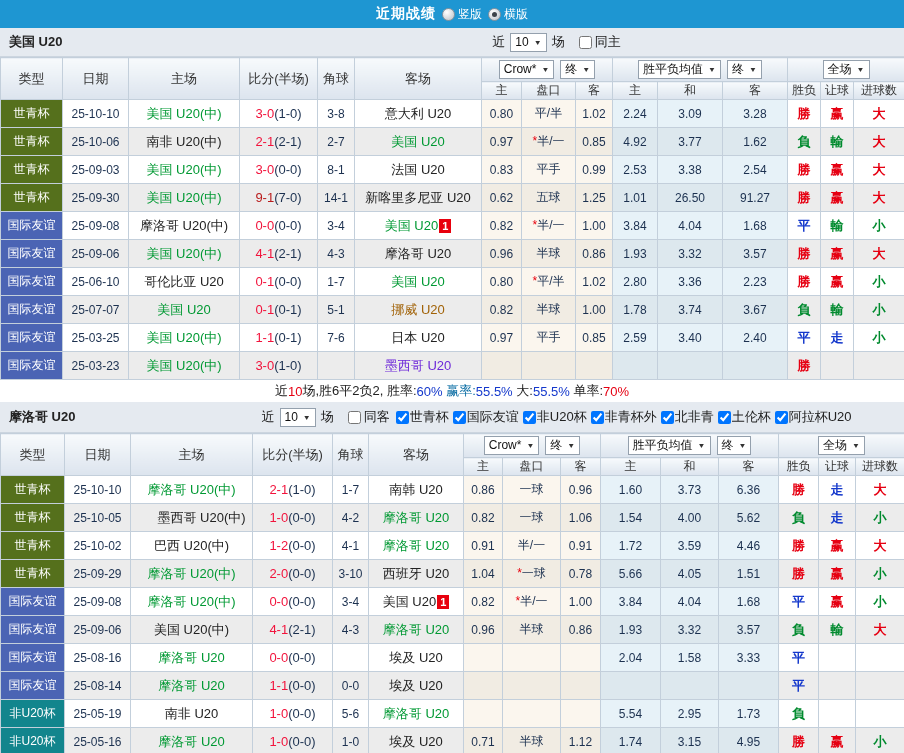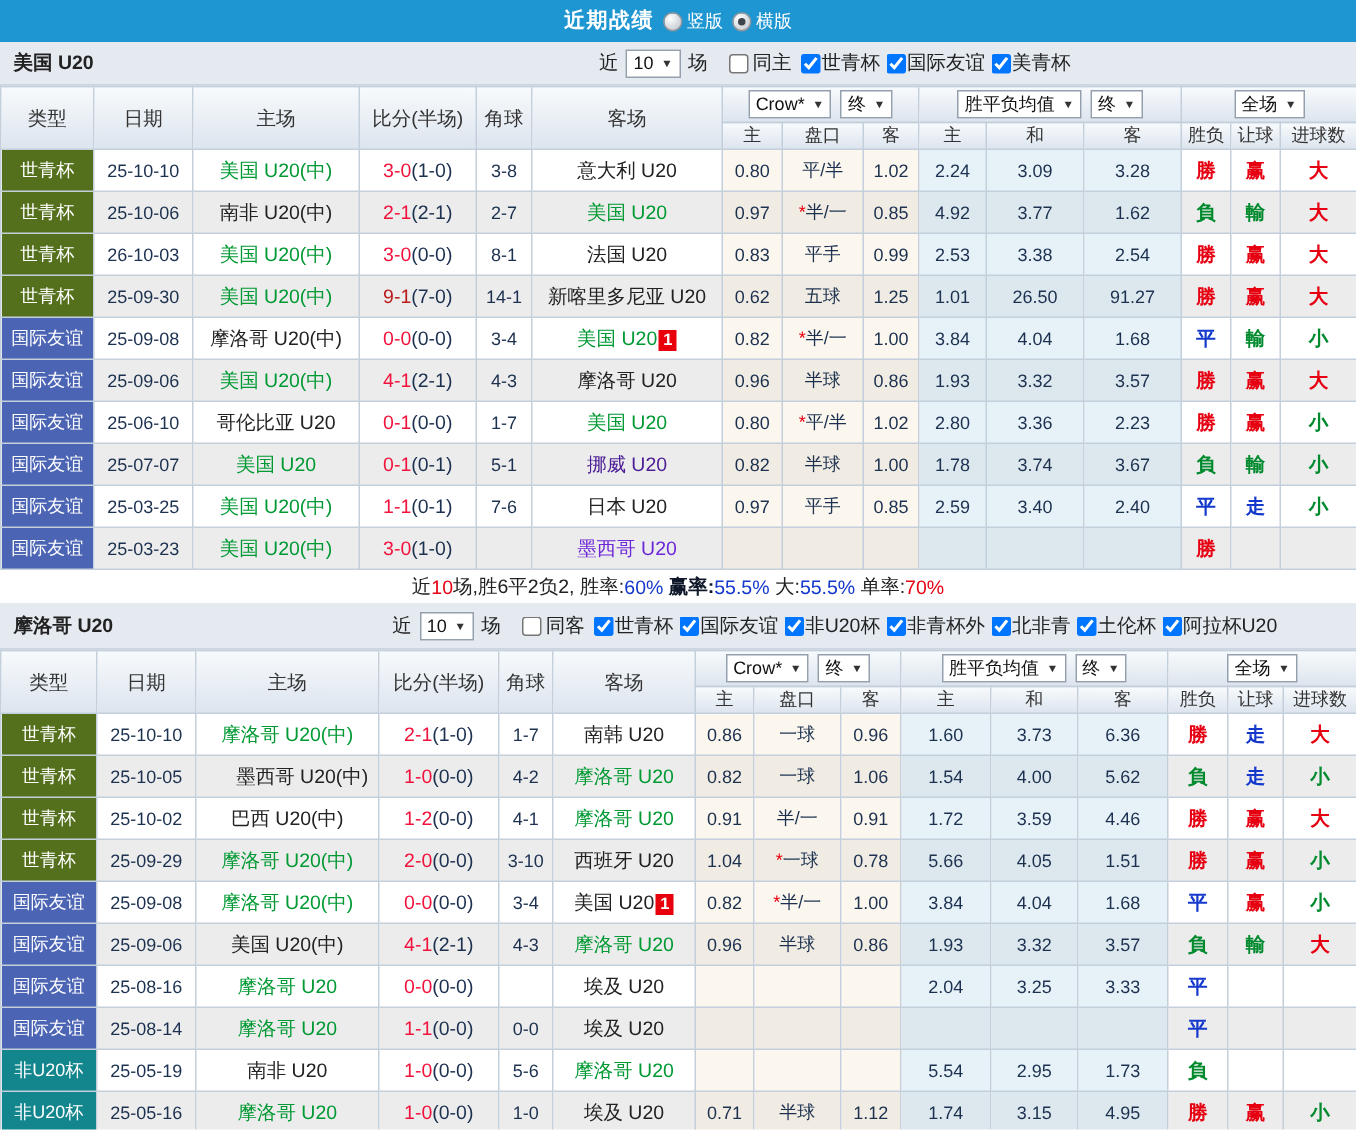--- a/index.html
+++ b/index.html
@@ -63,21 +63,20 @@
     <span class="filters">
       <span>近</span>
       <span class="select-box">
         <span>10</span>
         <span class="arr">▼</span>
       </span>
       <span>场</span>
       <span class="gap"></span>
       <input type="checkbox" style="">
       <span>同主</span>
-      <span class="cups"><label class="cup"><input type="checkbox" checked="" style=""><span>世青杯</span></label><label class="cup"><input type="checkbox" checked="" style=""><span>国际友谊</span></label><label class="cup"><input type="checkbox" checked="" style=""><span>美青杯</span></label></span>
     </span>
   </div>
   <table>
     <colgroup>
         <col style="width: 62px;">
         <col style="width: 66px;">
         <col style="width: 111px;">
         <col style="width: 78px;">
         <col style="width: 37px;">
         <col style="width: 127px;">
@@ -166,21 +165,21 @@
           <td class="num c-odds">0.85</td>
           <td class="num c-mean">4.92</td>
           <td class="num c-mean">3.77</td>
           <td class="num c-mean">1.62</td>
           <td class="res" style="color: rgb(0, 138, 46);">負</td>
           <td class="res" style="color: rgb(0, 138, 46);">輸</td>
           <td class="res" style="color: rgb(230, 0, 18);">大</td>
         </tr>
         <tr>
           <td class="c-type" style="background: rgb(85, 112, 28);">世青杯</td>
-          <td class="num">26-10-03</td>
+          <td class="num">25-09-03</td>
           <td><span style="color: rgb(0, 153, 51);">美国 U20(中)</span></td>
           <td><span style="color: rgb(242, 19, 60);">3-0</span><span style="color: rgb(28, 49, 80);">(0-0)</span></td>
           <td class="num">8-1</td>
           <td><span style="color: rgb(34, 34, 34);">法国 U20</span></td>
           <td class="num c-odds">0.83</td>
           <td class="num c-odds">平手</td>
           <td class="num c-odds">0.99</td>
           <td class="num c-mean">2.53</td>
           <td class="num c-mean">3.38</td>
           <td class="num c-mean">2.54</td>
@@ -255,21 +254,21 @@
           <td class="res" style="color: rgb(230, 0, 18);">勝</td>
           <td class="res" style="color: rgb(230, 0, 18);">赢</td>
           <td class="res" style="color: rgb(0, 138, 46);">小</td>
         </tr>
         <tr class="alt">
           <td class="c-type" style="background: rgb(75, 100, 180);">国际友谊</td>
           <td class="num">25-07-07</td>
           <td><span style="color: rgb(0, 153, 51);">美国 U20</span></td>
           <td><span style="color: rgb(242, 19, 60);">0-1</span><span style="color: rgb(28, 49, 80);">(0-1)</span></td>
           <td class="num">5-1</td>
-          <td><span style="color: #4c1d95;">挪威 U20</span></td>
+          <td><span style="color: #a16207;">挪威 U20</span></td>
           <td class="num c-odds">0.82</td>
           <td class="num c-odds">半球</td>
           <td class="num c-odds">1.00</td>
           <td class="num c-mean">1.78</td>
           <td class="num c-mean">3.74</td>
           <td class="num c-mean">3.67</td>
           <td class="res" style="color: rgb(0, 138, 46);">負</td>
           <td class="res" style="color: rgb(0, 138, 46);">輸</td>
           <td class="res" style="color: rgb(0, 138, 46);">小</td>
         </tr>
@@ -307,21 +306,21 @@
           <td class="res"></td>
           <td class="res"></td>
         </tr>
       </tbody>
   </table>
   <div class="summary">
       <span style="color: rgb(34, 34, 34); white-space: pre;">近</span>
       <span style="color: rgb(230, 0, 18); white-space: pre;">10</span>
       <span style="color: rgb(34, 34, 34); white-space: pre;">场,胜6平2负2, 胜率:</span>
       <span style="color: rgb(20, 56, 204); white-space: pre;">60%</span>
-      <span style="color: #0f172a; white-space: pre; font-weight: bold;"> 赢率:</span>
+      <span style="color: #0369a1; white-space: pre;"> 赢率:</span>
       <span style="color: rgb(20, 56, 204); white-space: pre;">55.5%</span>
       <span style="color: rgb(34, 34, 34); white-space: pre;"> 大:</span>
       <span style="color: rgb(20, 56, 204); white-space: pre;">55.5%</span>
       <span style="color: rgb(34, 34, 34); white-space: pre;"> 单率:</span>
       <span style="color: rgb(230, 0, 18); white-space: pre;">70%</span>
     </div>
 </div>
 
 <div>
   <div class="section-header sec2">
@@ -509,21 +508,21 @@
           <td class="c-type" style="background: rgb(75, 100, 180);">国际友谊</td>
           <td class="num">25-08-16</td>
           <td><span style="color: rgb(0, 153, 51);">摩洛哥 U20</span></td>
           <td><span style="color: rgb(242, 19, 60);">0-0</span><span style="color: rgb(28, 49, 80);">(0-0)</span></td>
           <td class="num"></td>
           <td><span style="color: rgb(34, 34, 34);">埃及 U20</span></td>
           <td class="num c-odds"></td>
           <td class="num c-odds"></td>
           <td class="num c-odds"></td>
           <td class="num c-mean">2.04</td>
-          <td class="num c-mean">3.25</td>
+          <td class="num c-mean">1.58</td>
           <td class="num c-mean">3.33</td>
           <td class="res" style="color: rgb(20, 56, 204);">平</td>
           <td class="res"></td>
           <td class="res"></td>
         </tr>
         <tr class="alt">
           <td class="c-type" style="background: rgb(75, 100, 180);">国际友谊</td>
           <td class="num">25-08-14</td>
           <td><span style="color: rgb(0, 153, 51);">摩洛哥 U20</span></td>
           <td><span style="color: rgb(242, 19, 60);">1-1</span><span style="color: rgb(28, 49, 80);">(0-0)</span></td>

